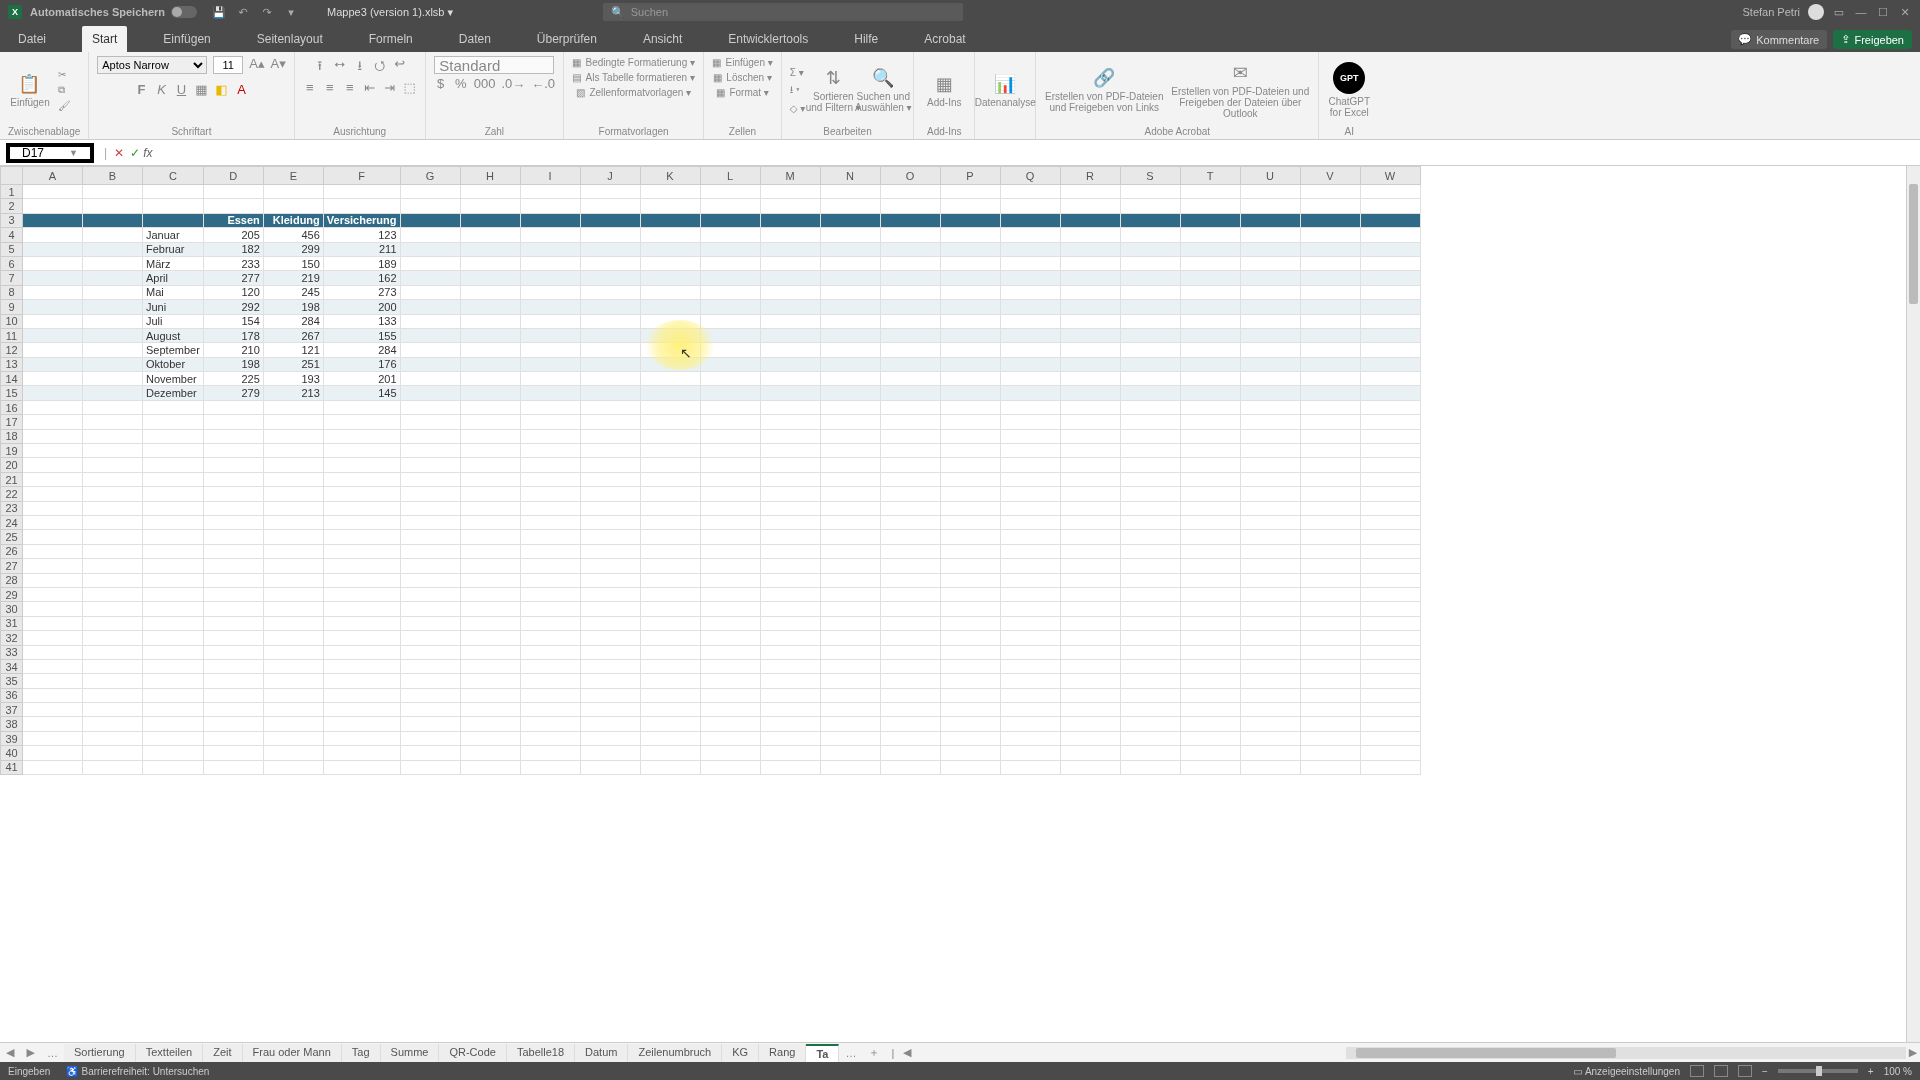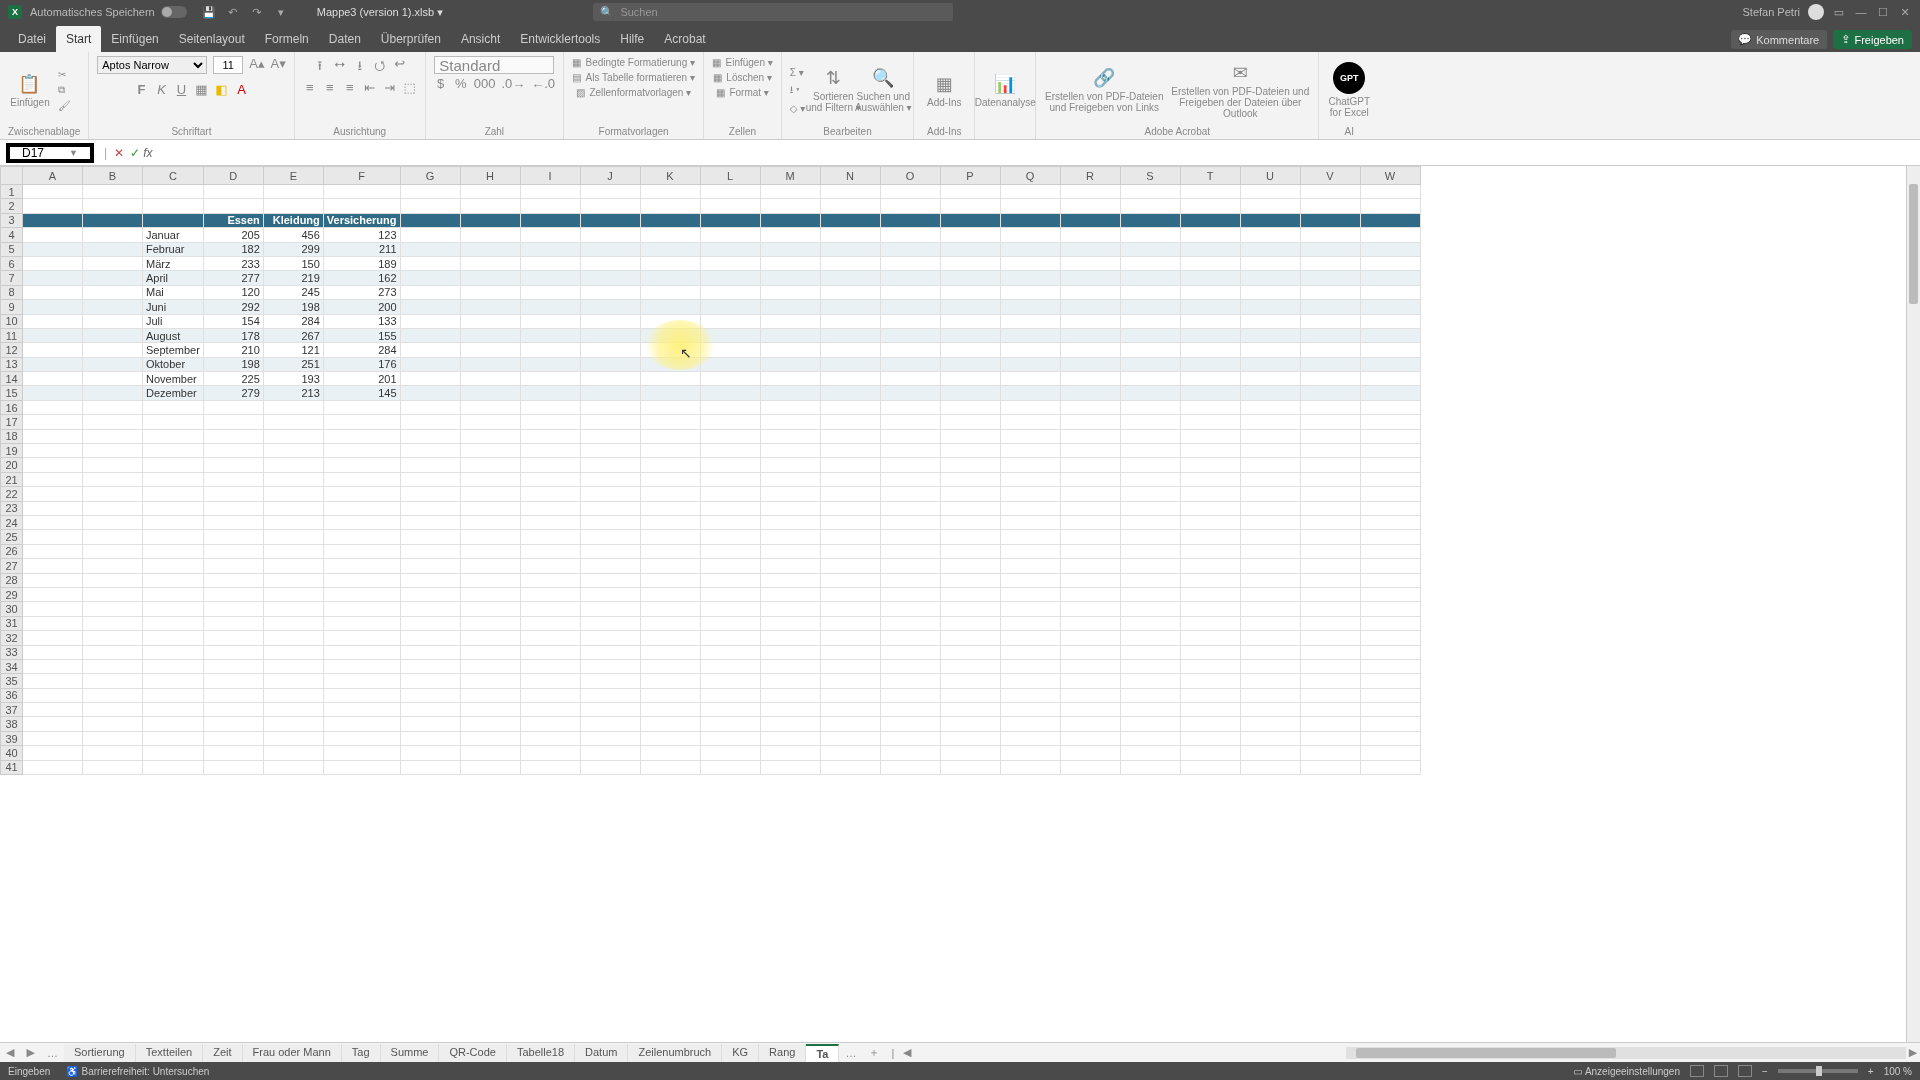--- a/index.html
+++ b/index.html
@@ -1,32 +1,32 @@
 <!DOCTYPE html>
 <html><head>
 <meta charset="utf-8">
 <style>
 * { margin: 0; padding: 0; box-sizing: border-box; font-family: "Segoe UI", Arial, sans-serif; }
 body { background: #f3f3f3; width: 1920px; height: 1080px; overflow: hidden; position: relative; transform-origin: top left; }
 
 
 .titlebar { height: 24px; background: #4a4a4a; color: #bbb; display: flex; align-items: center; font-size: 11px; padding: 0 8px; }
 .titlebar .app-icon { width: 14px; height: 14px; background: #1d7044; border-radius: 2px; margin-right: 8px; display:flex;align-items:center;justify-content:center;color:#fff;font-size:9px;font-weight:bold;}
-.titlebar .autosave-label { margin-right: 6px; }
+.titlebar .autosave-label { margin-right: 6px; font-weight: bold; }
 .titlebar .toggle { width: 26px; height: 12px; background:#666; border-radius:6px; position:relative; margin-right:10px;}
 .titlebar .toggle::after{content:"";width:10px;height:10px;background:#aaa;border-radius:50%;position:absolute;top:1px;left:1px;}
 .titlebar .qat-icon { width:16px; text-align:center; margin: 0 4px; color:#aaa; cursor:default;}
 .titlebar .doc-name { margin-left: 24px; color:#ddd; }
 .titlebar .searchbox { margin-left: 150px; width: 360px; height: 18px; background:#5a5a5a; border-radius:2px; display:flex;align-items:center;padding:0 8px;color:#999;font-size:11px;gap:6px;}
 .titlebar .right { margin-left:auto; display:flex; align-items:center; gap:8px;justify-content:center;}
 .titlebar .avatar { width:16px;height:16px;border-radius:50%;background:#ddd;}
 .titlebar .winbtn { width:14px;text-align:center;color:#aaa;}
 
 
-.ribbon-tabs { height: 28px; background:#4a4a4a; display:flex; align-items:flex-end; padding:0 8px; font-size:12px; color:#ccc; }
+.ribbon-tabs { height: 28px; background:#4a4a4a; display:flex; align-items:flex-end; padding:0 8px; font-size:12px; color:#ccc;gap:26px; }
 .ribbon-tabs .tab { padding: 6px 10px; cursor:pointer; }
 .ribbon-tabs .tab.active { background:#f3f3f3; color:#333; border-radius:2px 2px 0 0; }
 .ribbon-tabs .right-btns { margin-left:auto; display:flex; gap:6px; align-items:center; padding-bottom:3px;}
 .ribbon-tabs .pill { background:#5a5a5a; color:#ddd; padding:3px 8px; border-radius:3px; font-size:11px; display:flex;align-items:center;gap:4px;}
 .ribbon-tabs .pill.share { background:#1d7044; color:#fff; }
 
 
 .ribbon { height: 88px; background:#f3f3f3; border-bottom:1px solid #ccc; display:flex; font-size:11px; color:#777; }
 .ribbon .group { border-right:1px solid #ddd; padding:4px 8px 2px 8px; display:flex; flex-direction:column; justify-content:space-between; }
 .ribbon .group-label { text-align:center; font-size:10px; color:#888; padding-top:2px;}

